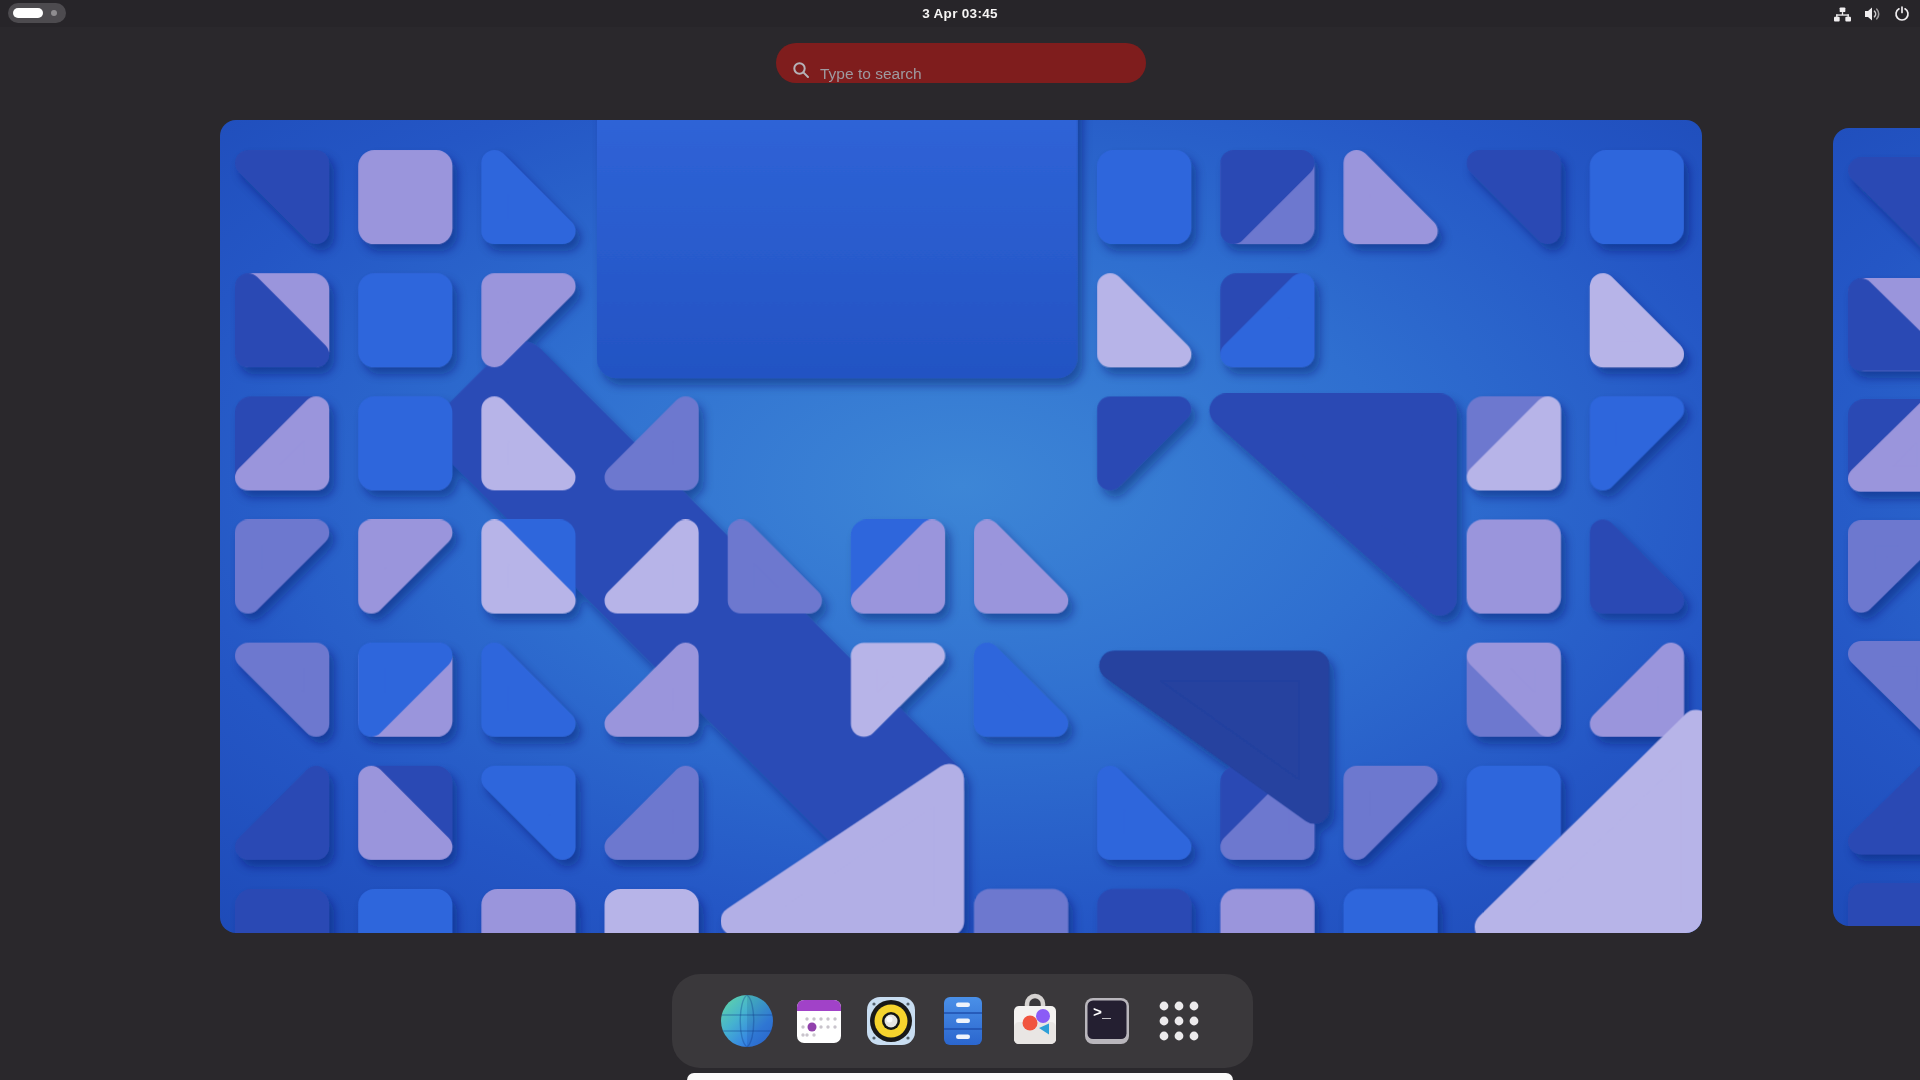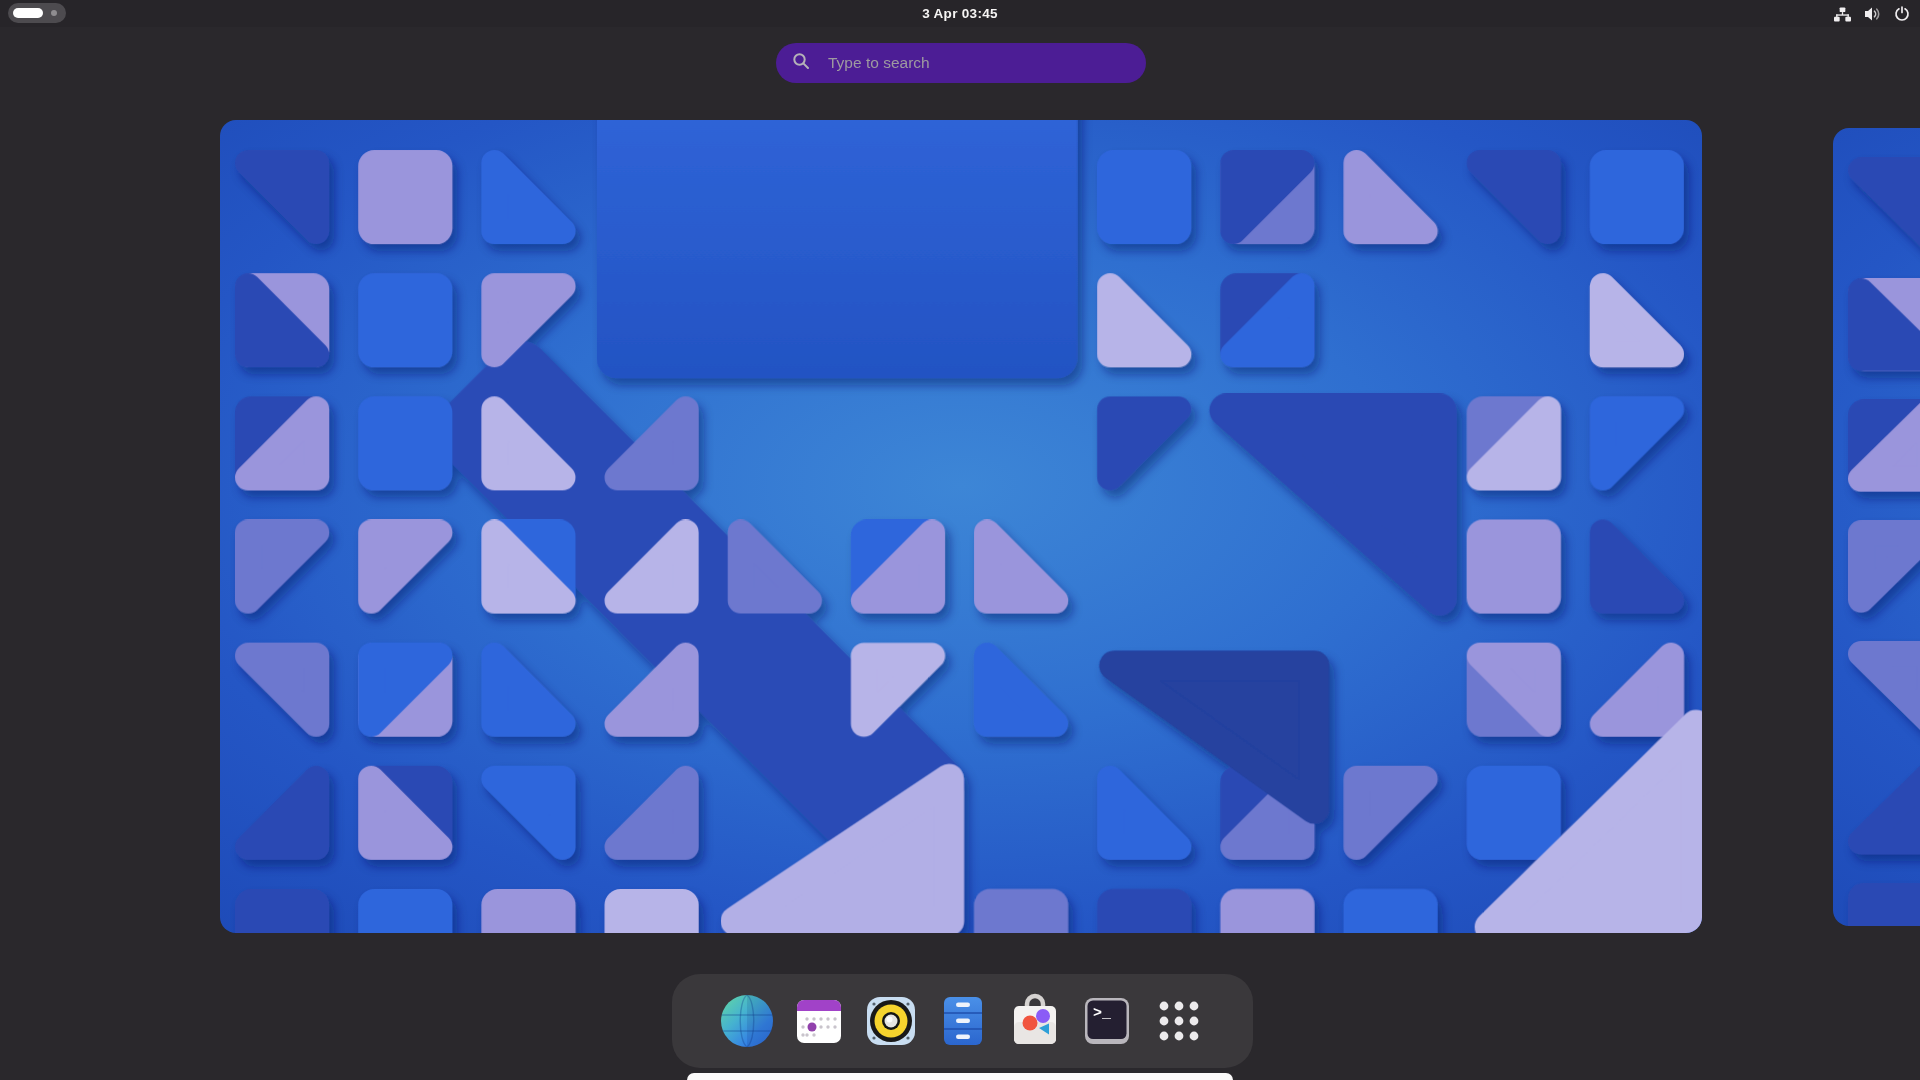--- a/index.html
+++ b/index.html
@@ -9,22 +9,22 @@
   .topbar{position:absolute;left:0;top:0;width:1920px;height:27px;background:#272529;}
   .ws-pill{position:absolute;left:8px;top:3px;height:20px;width:58px;border-radius:10px;
            background:#4d4b4f;display:flex;align-items:center;}
   .ws-active{display:block;width:30px;height:10px;border-radius:5px;background:#ffffff;margin-left:5px;}
   .ws-dot{display:block;width:6px;height:6px;border-radius:50%;background:#8f8d90;margin-left:8px;}
   .clock{position:absolute;left:0;right:0;top:0;height:27px;display:flex;align-items:center;justify-content:center;
          color:#f6f5f4;font-size:13.5px;font-weight:700;letter-spacing:.3px;}
   .status{position:absolute;right:10px;top:0;height:27px;display:flex;align-items:center;gap:13px;}
   .status svg{display:block;}
   
-  .search{position:absolute;left:776px;top:43px;width:370px;height:40px;border-radius:20px;background:#4c1d95;
-          display:flex;align-items:center;padding-left:16px;box-sizing:border-box;gap:18px;}
+  .search{position:absolute;left:776px;top:43px;width:370px;height:40px;border-radius:20px;background:#7f1d1d;
+          display:flex;align-items:flex-end;padding-left:16px;box-sizing:border-box;gap:10px;}
   .search-ph{color:#9e9aa0;font-size:15.5px;}
   
   .ws-main{position:absolute;left:220px;top:120px;width:1482px;height:813px;border-radius:16px;overflow:hidden;}
   .ws-next{position:absolute;left:1833px;top:128px;width:87px;height:798px;border-radius:16px 0 0 16px;overflow:hidden;}
   .ws-main svg,.ws-next svg{display:block;}
   
   .cnavy{color:#2b4ab4}.cblue{color:#2f66dc}
   .csteel{color:#6d78cf}.clav{color:#9a95dc}.cpale{color:#b7b4e8}
   
   .dock{position:absolute;left:672px;top:974px;width:581px;height:94px;border-radius:28px;background:#3a383b;

